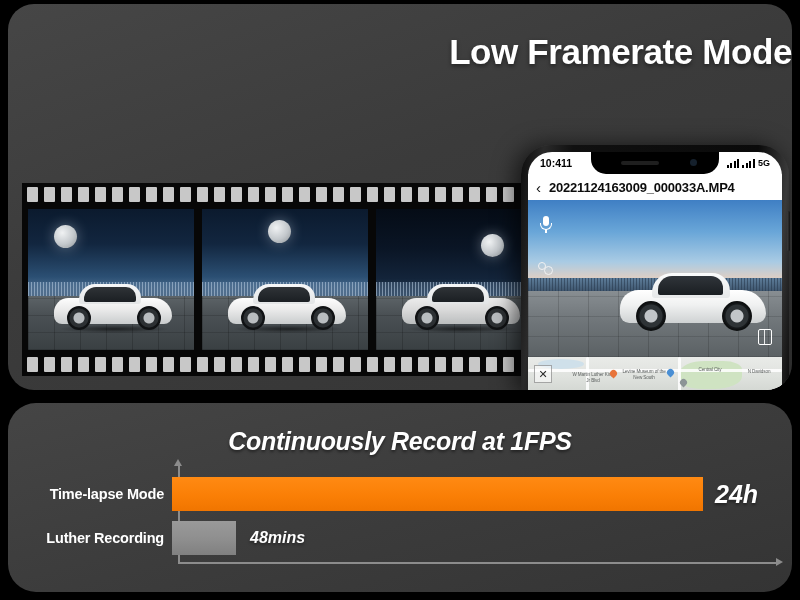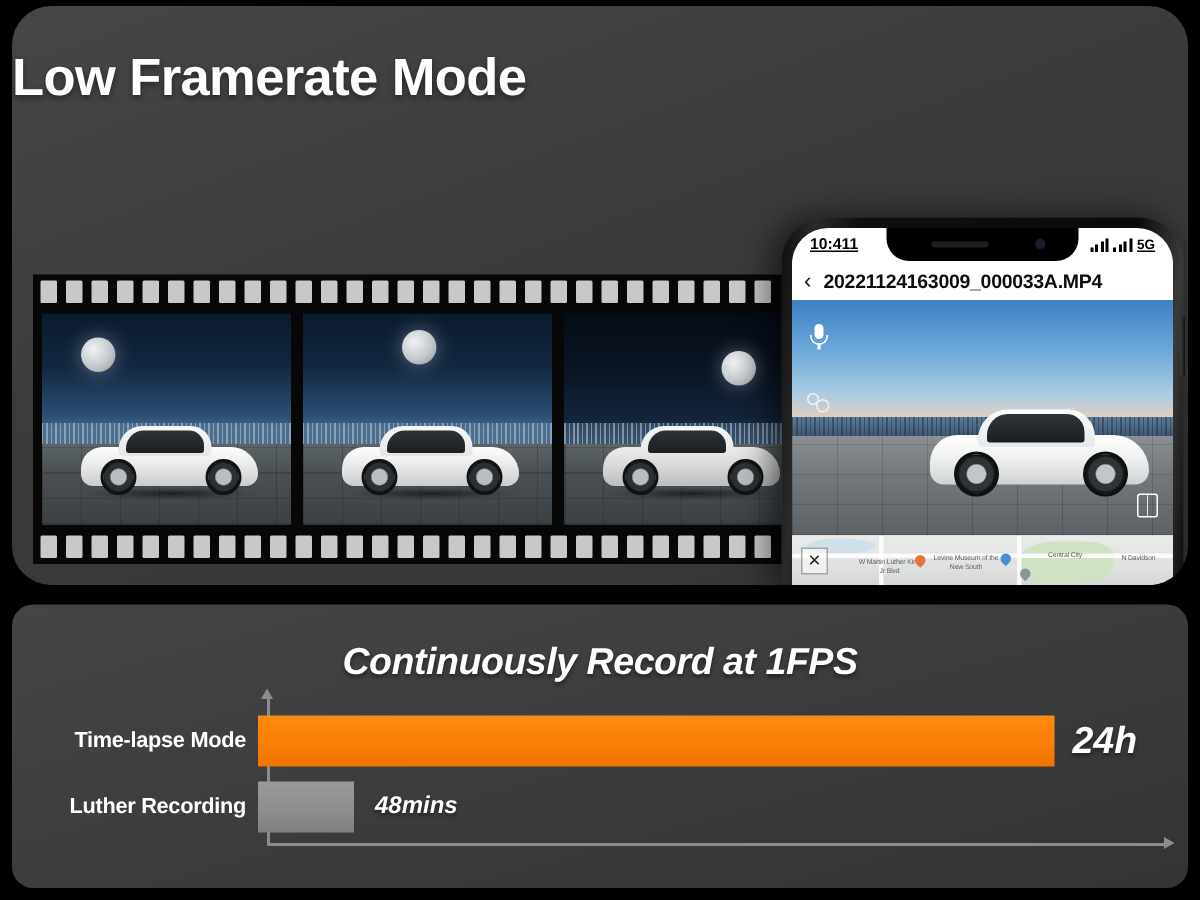--- a/index.html
+++ b/index.html
@@ -13,21 +13,21 @@
 
   
   .top-panel {
     position: absolute; left: 8px; top: 4px; width: 784px; height: 386px;
     background: linear-gradient(160deg,#464646 0%,#3b3b3b 45%,#353535 100%);
     border-radius: 26px;
     overflow: hidden;
   }
   .title {
     position: absolute; left: 0; top: 28px; width: 100%;
-    text-align: left; color: #fff;
+    text-align: right; color: #fff;
     font-size: 35px; font-weight: bold; letter-spacing: -0.4px;
     text-shadow: 0 2px 4px rgba(0,0,0,.45);
   }
   .subtitle {
     position: absolute; left: 0; top: 84px; width: 100%;
     text-align: center; color: #eaeaea;
     font-size: 17.5px; font-weight: 400; letter-spacing: -0.1px;
   }
 
   
@@ -126,21 +126,21 @@
   .notch {
     position: absolute; left: 50%; transform: translateX(-50%); top: 0;
     width: 128px; height: 22px; background: #000;
     border-radius: 0 0 15px 15px; z-index: 6;
   }
   .notch .speaker { position: absolute; left: 30px; top: 9px; width: 38px; height: 4px; background: #1f1f1f; border-radius: 2px; }
   .notch .cam { position: absolute; right: 22px; top: 7px; width: 7px; height: 7px; border-radius: 50%; background: #15202c; }
   .statusbar {
     position: absolute; top: 0; left: 0; width: 100%; height: 22px;
     display: flex; justify-content: space-between; align-items: center;
-    padding: 0 12px; font-size: 10.5px; font-weight: bold; color: #000; z-index: 7; text-decoration: underline;
+    padding: 0 12px; font-size: 10.5px; font-weight: bold; color: #000; z-index: 7;
   }
   .sb-right { display: flex; align-items: center; gap: 3px; font-size: 9px; }
   .bars { display: flex; align-items: flex-end; gap: 1.5px; height: 9px; }
   .bars i { display: block; width: 2px; background: #000; }
   .bars i:nth-child(1){height:3px}.bars i:nth-child(2){height:5px}
   .bars i:nth-child(3){height:7px}.bars i:nth-child(4){height:9px}
   .navbar {
     position: absolute; top: 22px; left: 0; width: 100%; height: 26px;
     background: #fff; display: flex; align-items: center; gap: 8px; padding: 0 8px; z-index: 5;
   }
@@ -250,21 +250,21 @@
   }
   .side-btn {
     position: absolute; right: -1px; top: 66px; width: 3px; height: 40px;
     background: linear-gradient(90deg,#3d3d3d,#111); border-radius: 2px;
   }
 
   
   .bottom-panel {
     position: absolute; left: 8px; top: 403px; width: 784px; height: 189px;
     background: linear-gradient(165deg,#454545 0%,#3c3c3c 50%,#343434 100%);
-    border-radius: 14px; overflow: hidden;
+    border-radius: 28px; overflow: hidden;
   }
   .chart-title {
     position: absolute; left: 0; top: 24px; width: 100%; text-align: center;
     color: #fff; font-size: 25px; font-weight: bold; font-style: italic;
     letter-spacing: -0.3px; text-shadow: 0 2px 3px rgba(0,0,0,.45);
   }
   .chart-area { position: absolute; left: 0; top: 62px; width: 100%; height: 120px; }
   .y-axis { position: absolute; left: 170px; top: 0; width: 1.5px; height: 98px; background: #8c8c8c; }
   .y-arrow {
     position: absolute; left: 166px; top: -6px; width: 0; height: 0;

